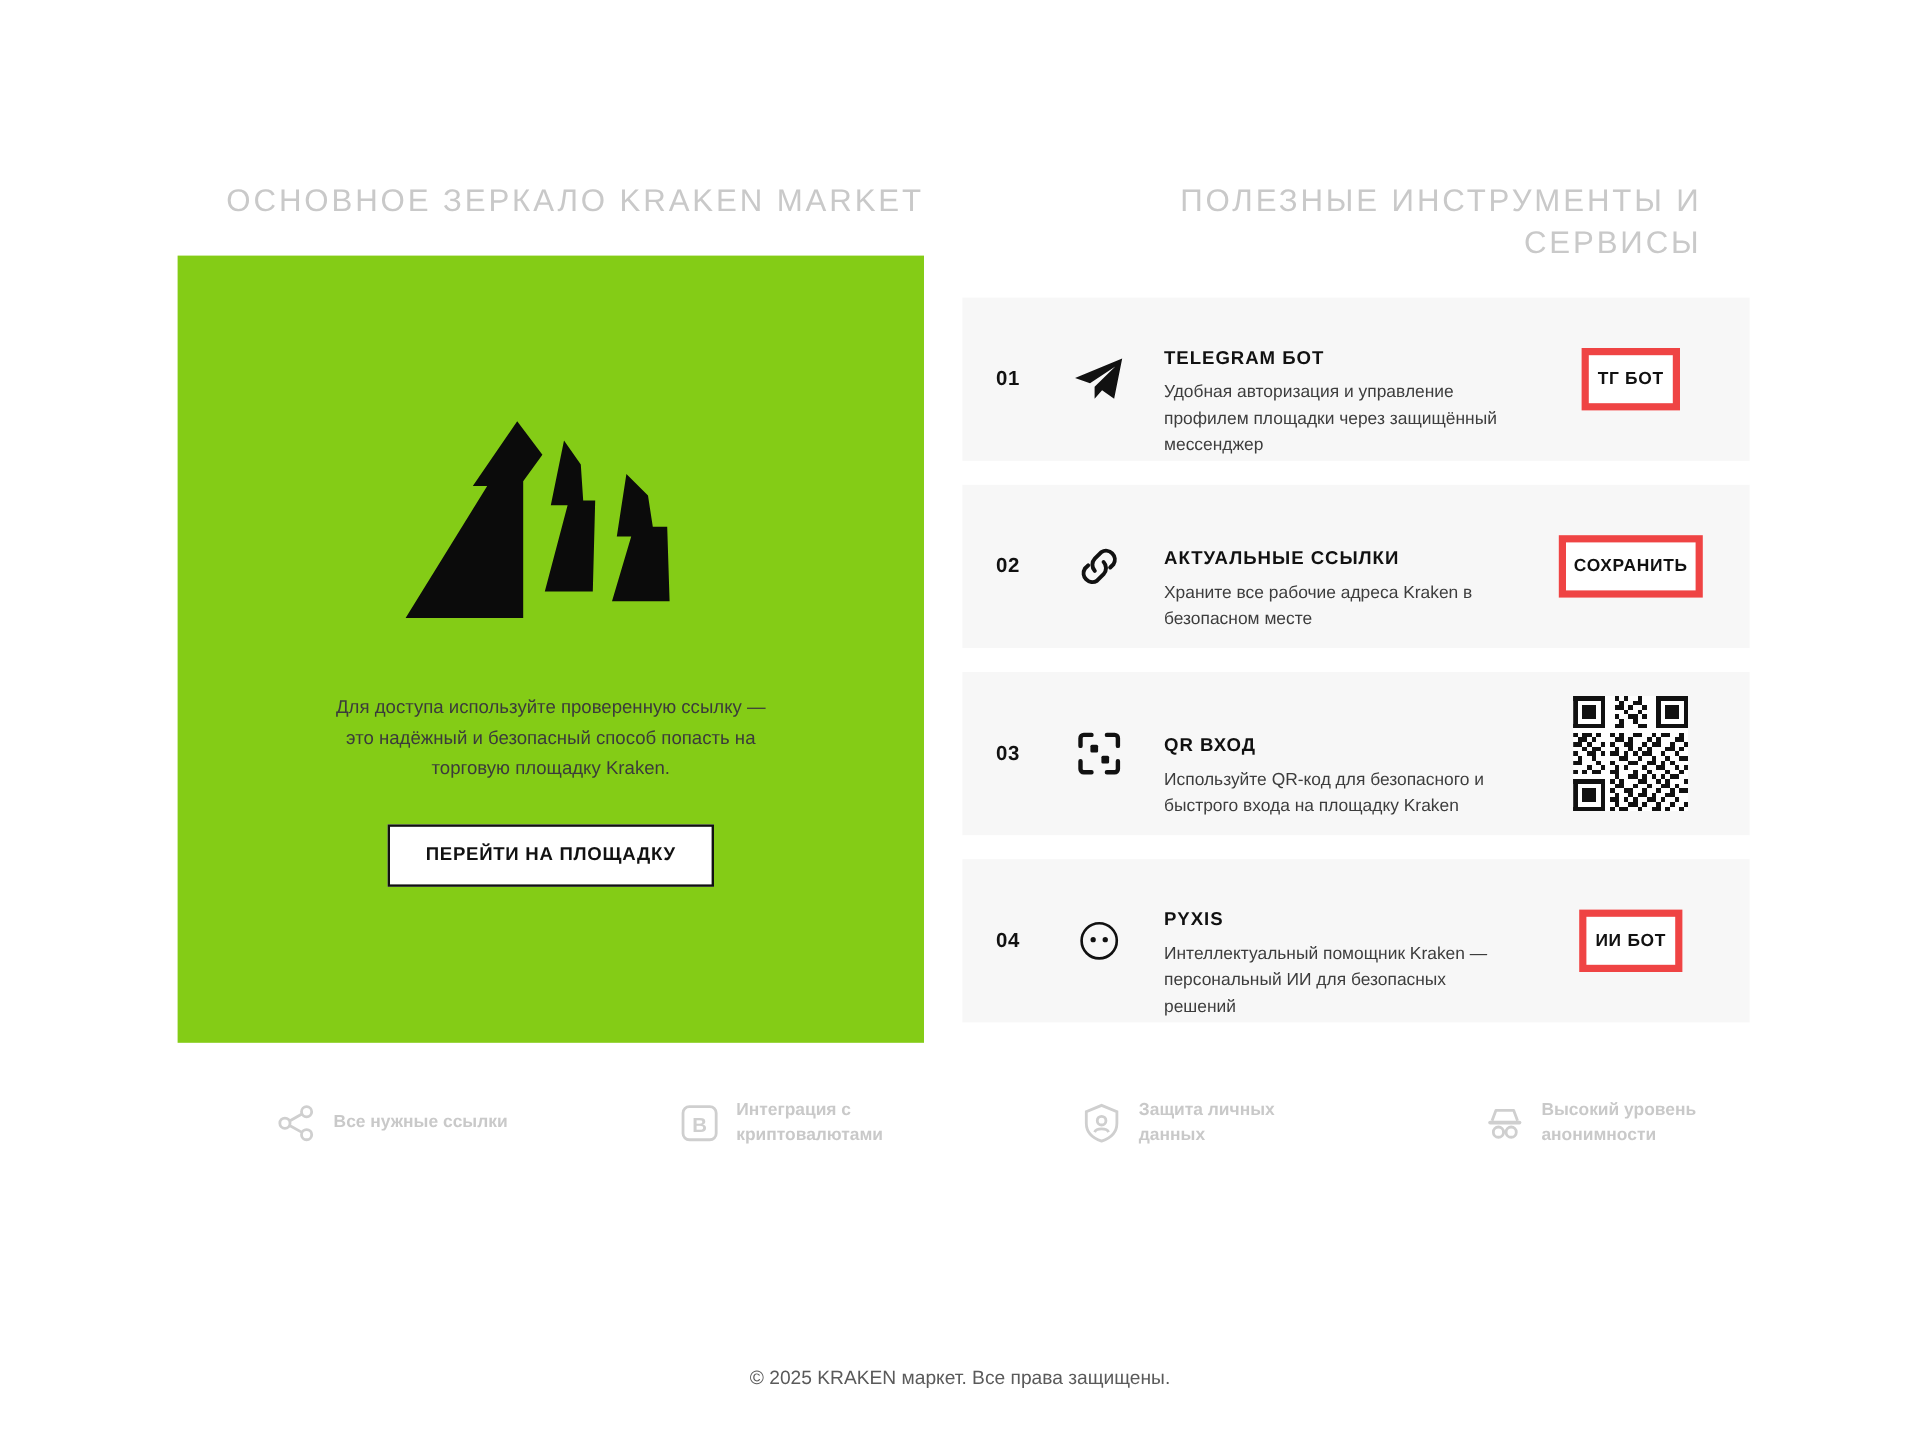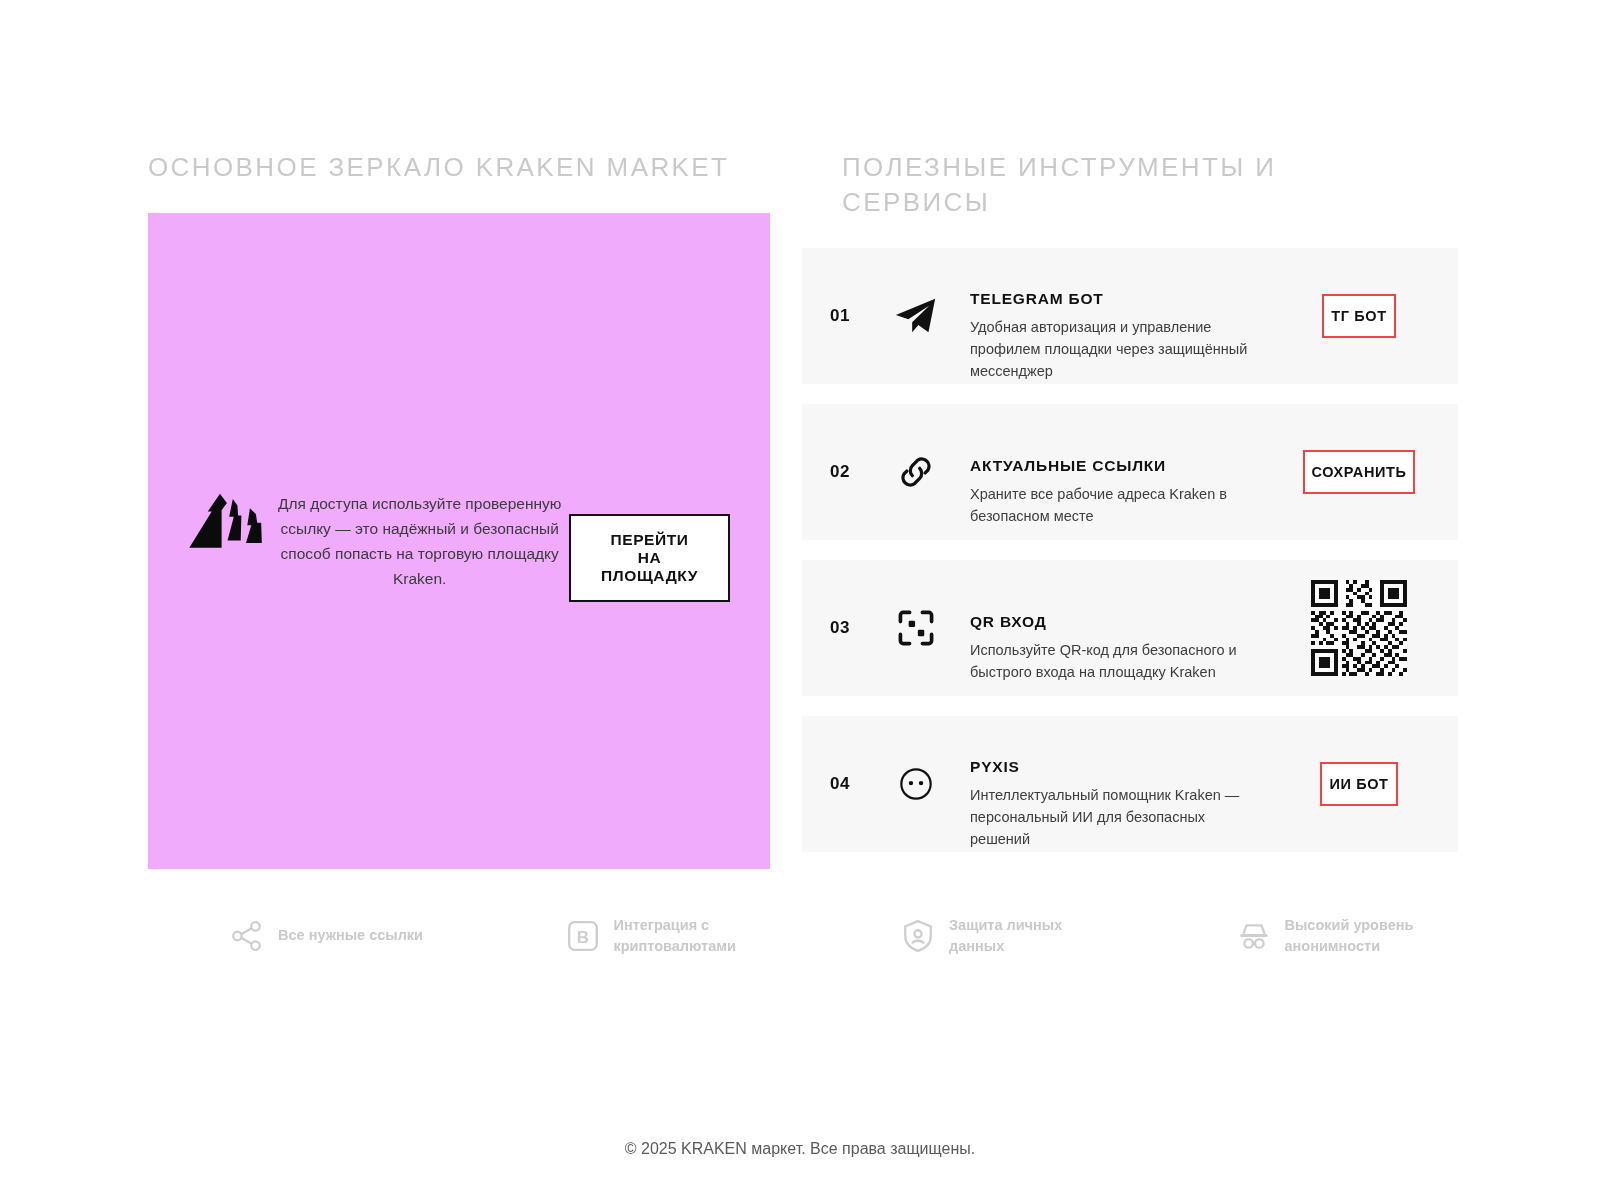--- a/index.html
+++ b/index.html
@@ -23,37 +23,37 @@
     top: 150px;
     left: 148px;
     width: 1310px;
     display: flex;
     gap: 32px;
   }
   .col-left { width: 622px; }
   .col-right { width: 656px; }
 
   .col-title {
-    text-align: left;
+    text-align: right;
     font-size: 26px;
     letter-spacing: 2.4px;
     color: #c9c9c9;
     text-transform: uppercase;
     font-weight: 400;
     line-height: 1.35;
     margin-bottom: 28px;
   }
   .col-right .col-title { padding: 0 40px; }
 
   
   .mirror-panel {
-    background: #f0abfc;
+    background: #84cc16;
     height: 656px;
     display: flex;
-    flex-direction: row;
+    flex-direction: column;
     align-items: center;
     justify-content: center;
     padding: 0 40px;
   }
   .kraken-logo {
     width: 250px;
     height: 200px;
     margin-bottom: 34px;
   }
   .mirror-desc {
@@ -120,21 +120,21 @@
     max-width: 300px;
   }
   .tool-action {
     width: 150px;
     flex: none;
     display: flex;
     align-items: center;
     justify-content: center;
   }
   .tool-btn {
-    border: 2px solid #ef4444;
+    border: 6px solid #ef4444;
     background: #fff;
     color: #111;
     font-family: "Liberation Sans", sans-serif;
     font-weight: bold;
     font-size: 14.5px;
     letter-spacing: 0.6px;
     padding: 12px 7px;
     cursor: pointer;
     white-space: nowrap;
   }

